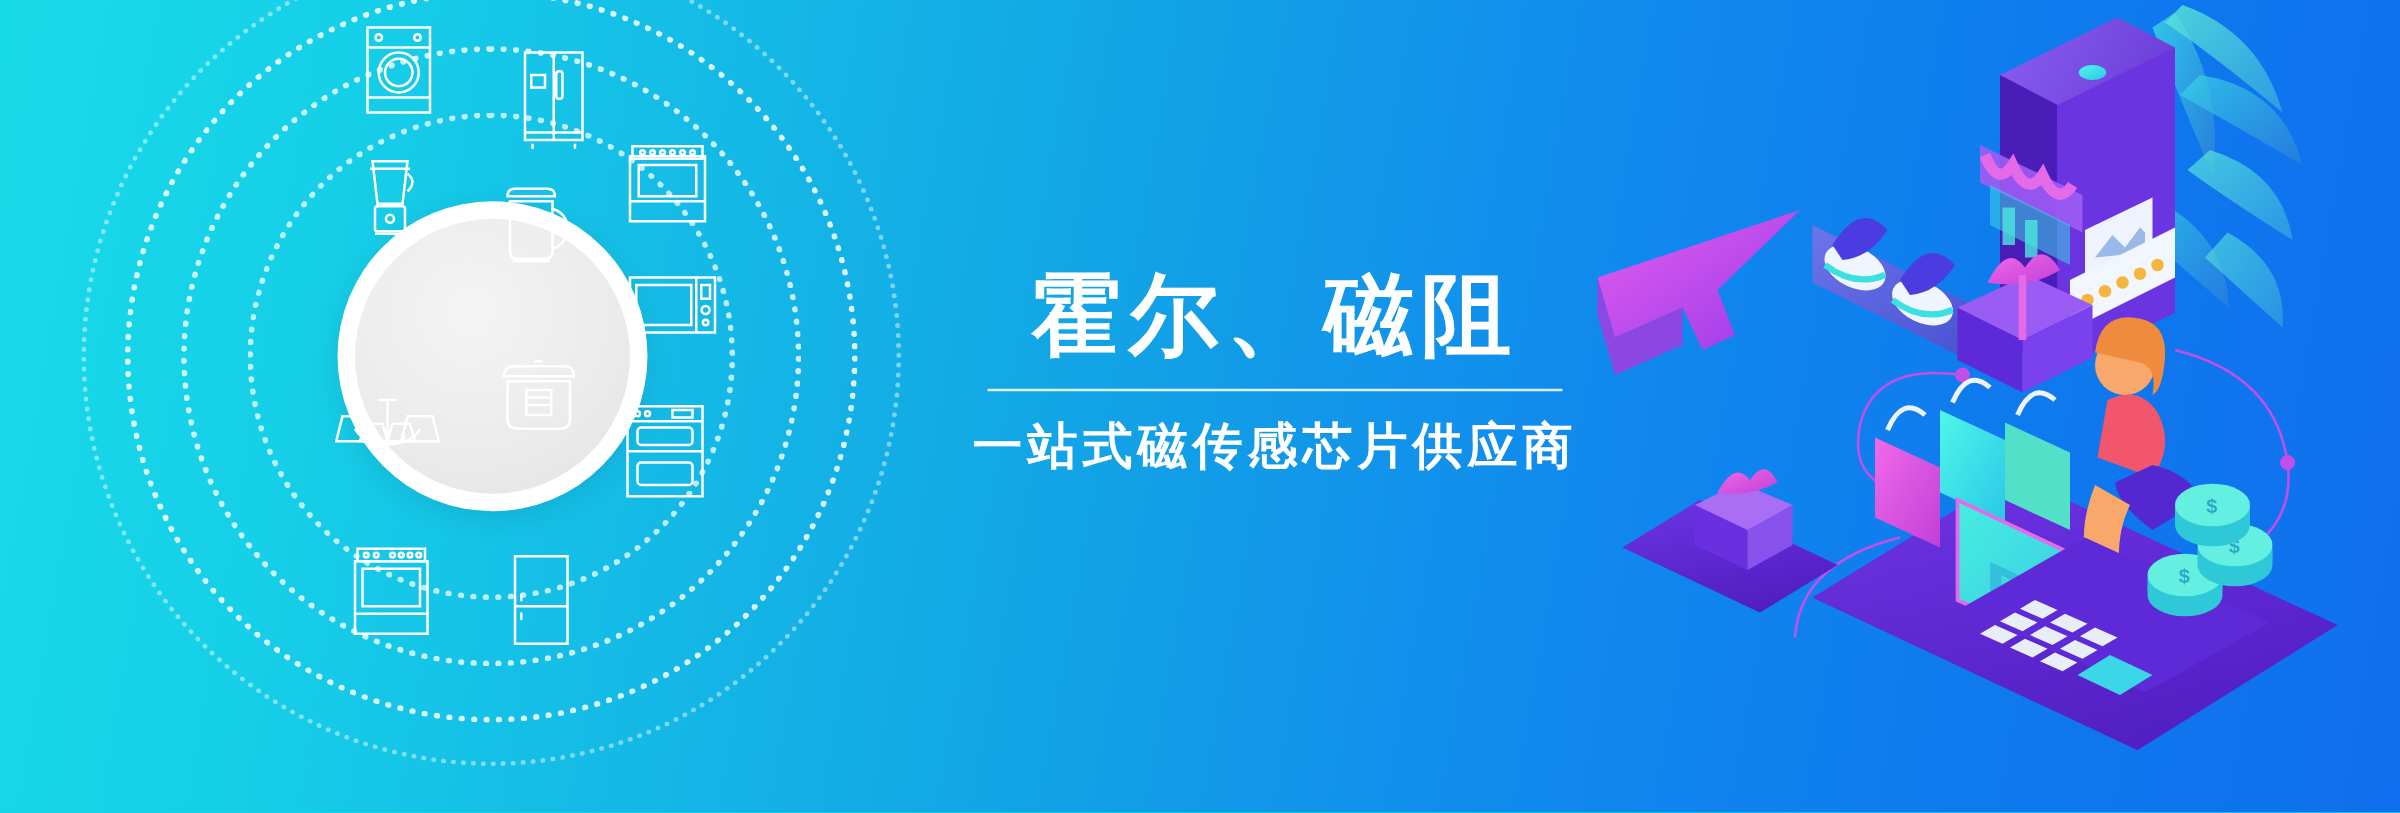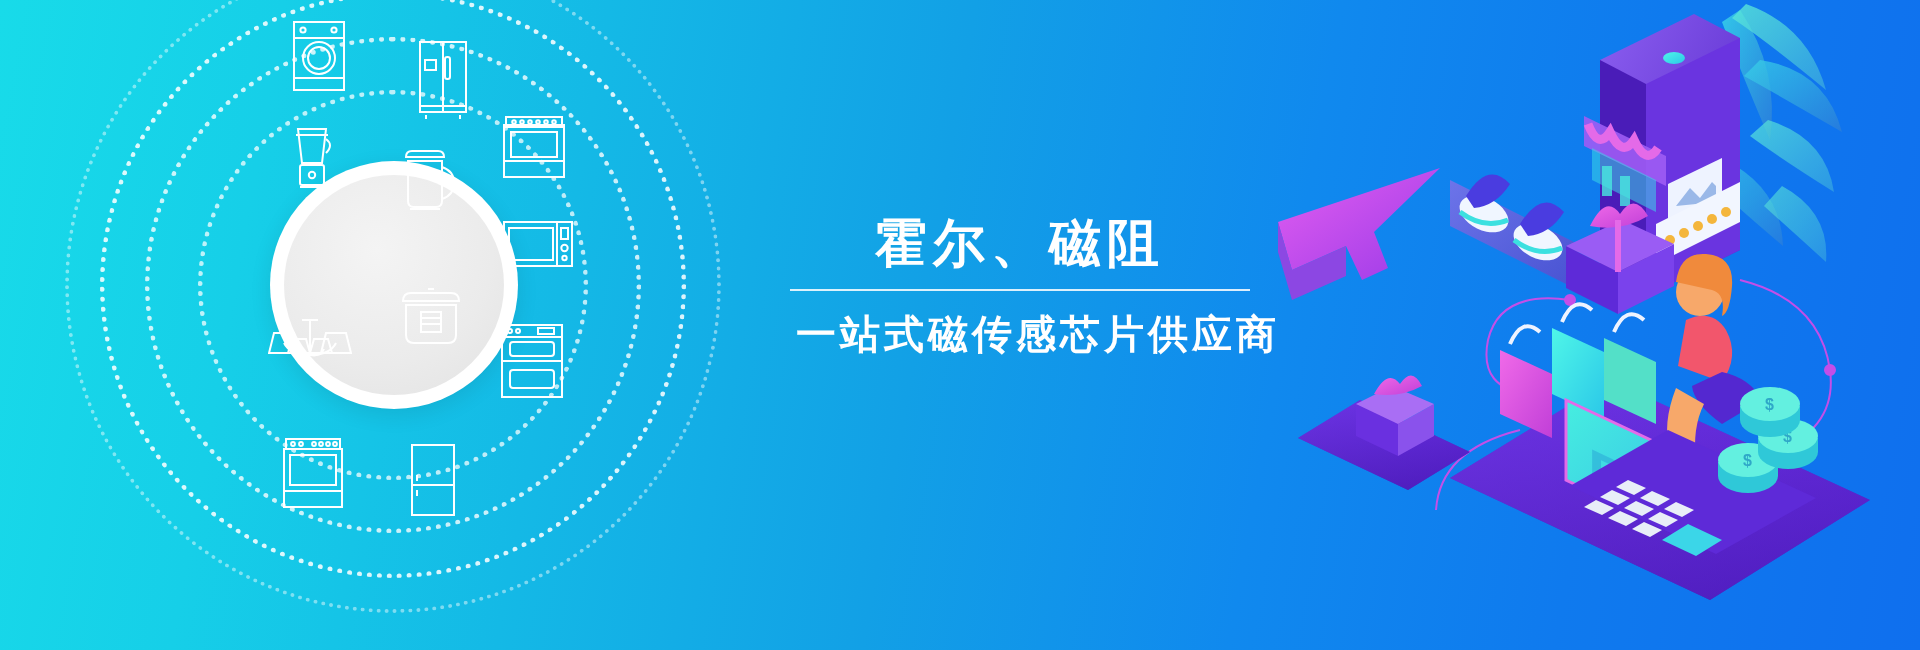--- a/index.html
+++ b/index.html
@@ -62,40 +62,39 @@
   }
 
   
   #headline-block {
     position:absolute;
     left:760px; top:215px;
     width:520px;
     text-align:center;
   }
   #headline {
-    font-size:52px;
+    font-size:72px;
     font-weight:700;
     color:#ffffff;
     letter-spacing:6px;
     line-height:1.08;
     white-space:nowrap;
   }
   #headline-divider {
     width:460px;
     height:2px;
     background:rgba(255,255,255,.85);
     margin:18px auto 16px auto;
   }
   #subheadline {
     font-size:40px;
     font-weight:600;
     color:#ffffff;
     letter-spacing:4px;
     white-space:nowrap;
-    text-align:right;
   }
 </style>
 </head>
 <body>
 
 <div id="banner">
 
   <div id="orbit-graphic">
 
     <div class="orbit-ring ring-4"></div>

